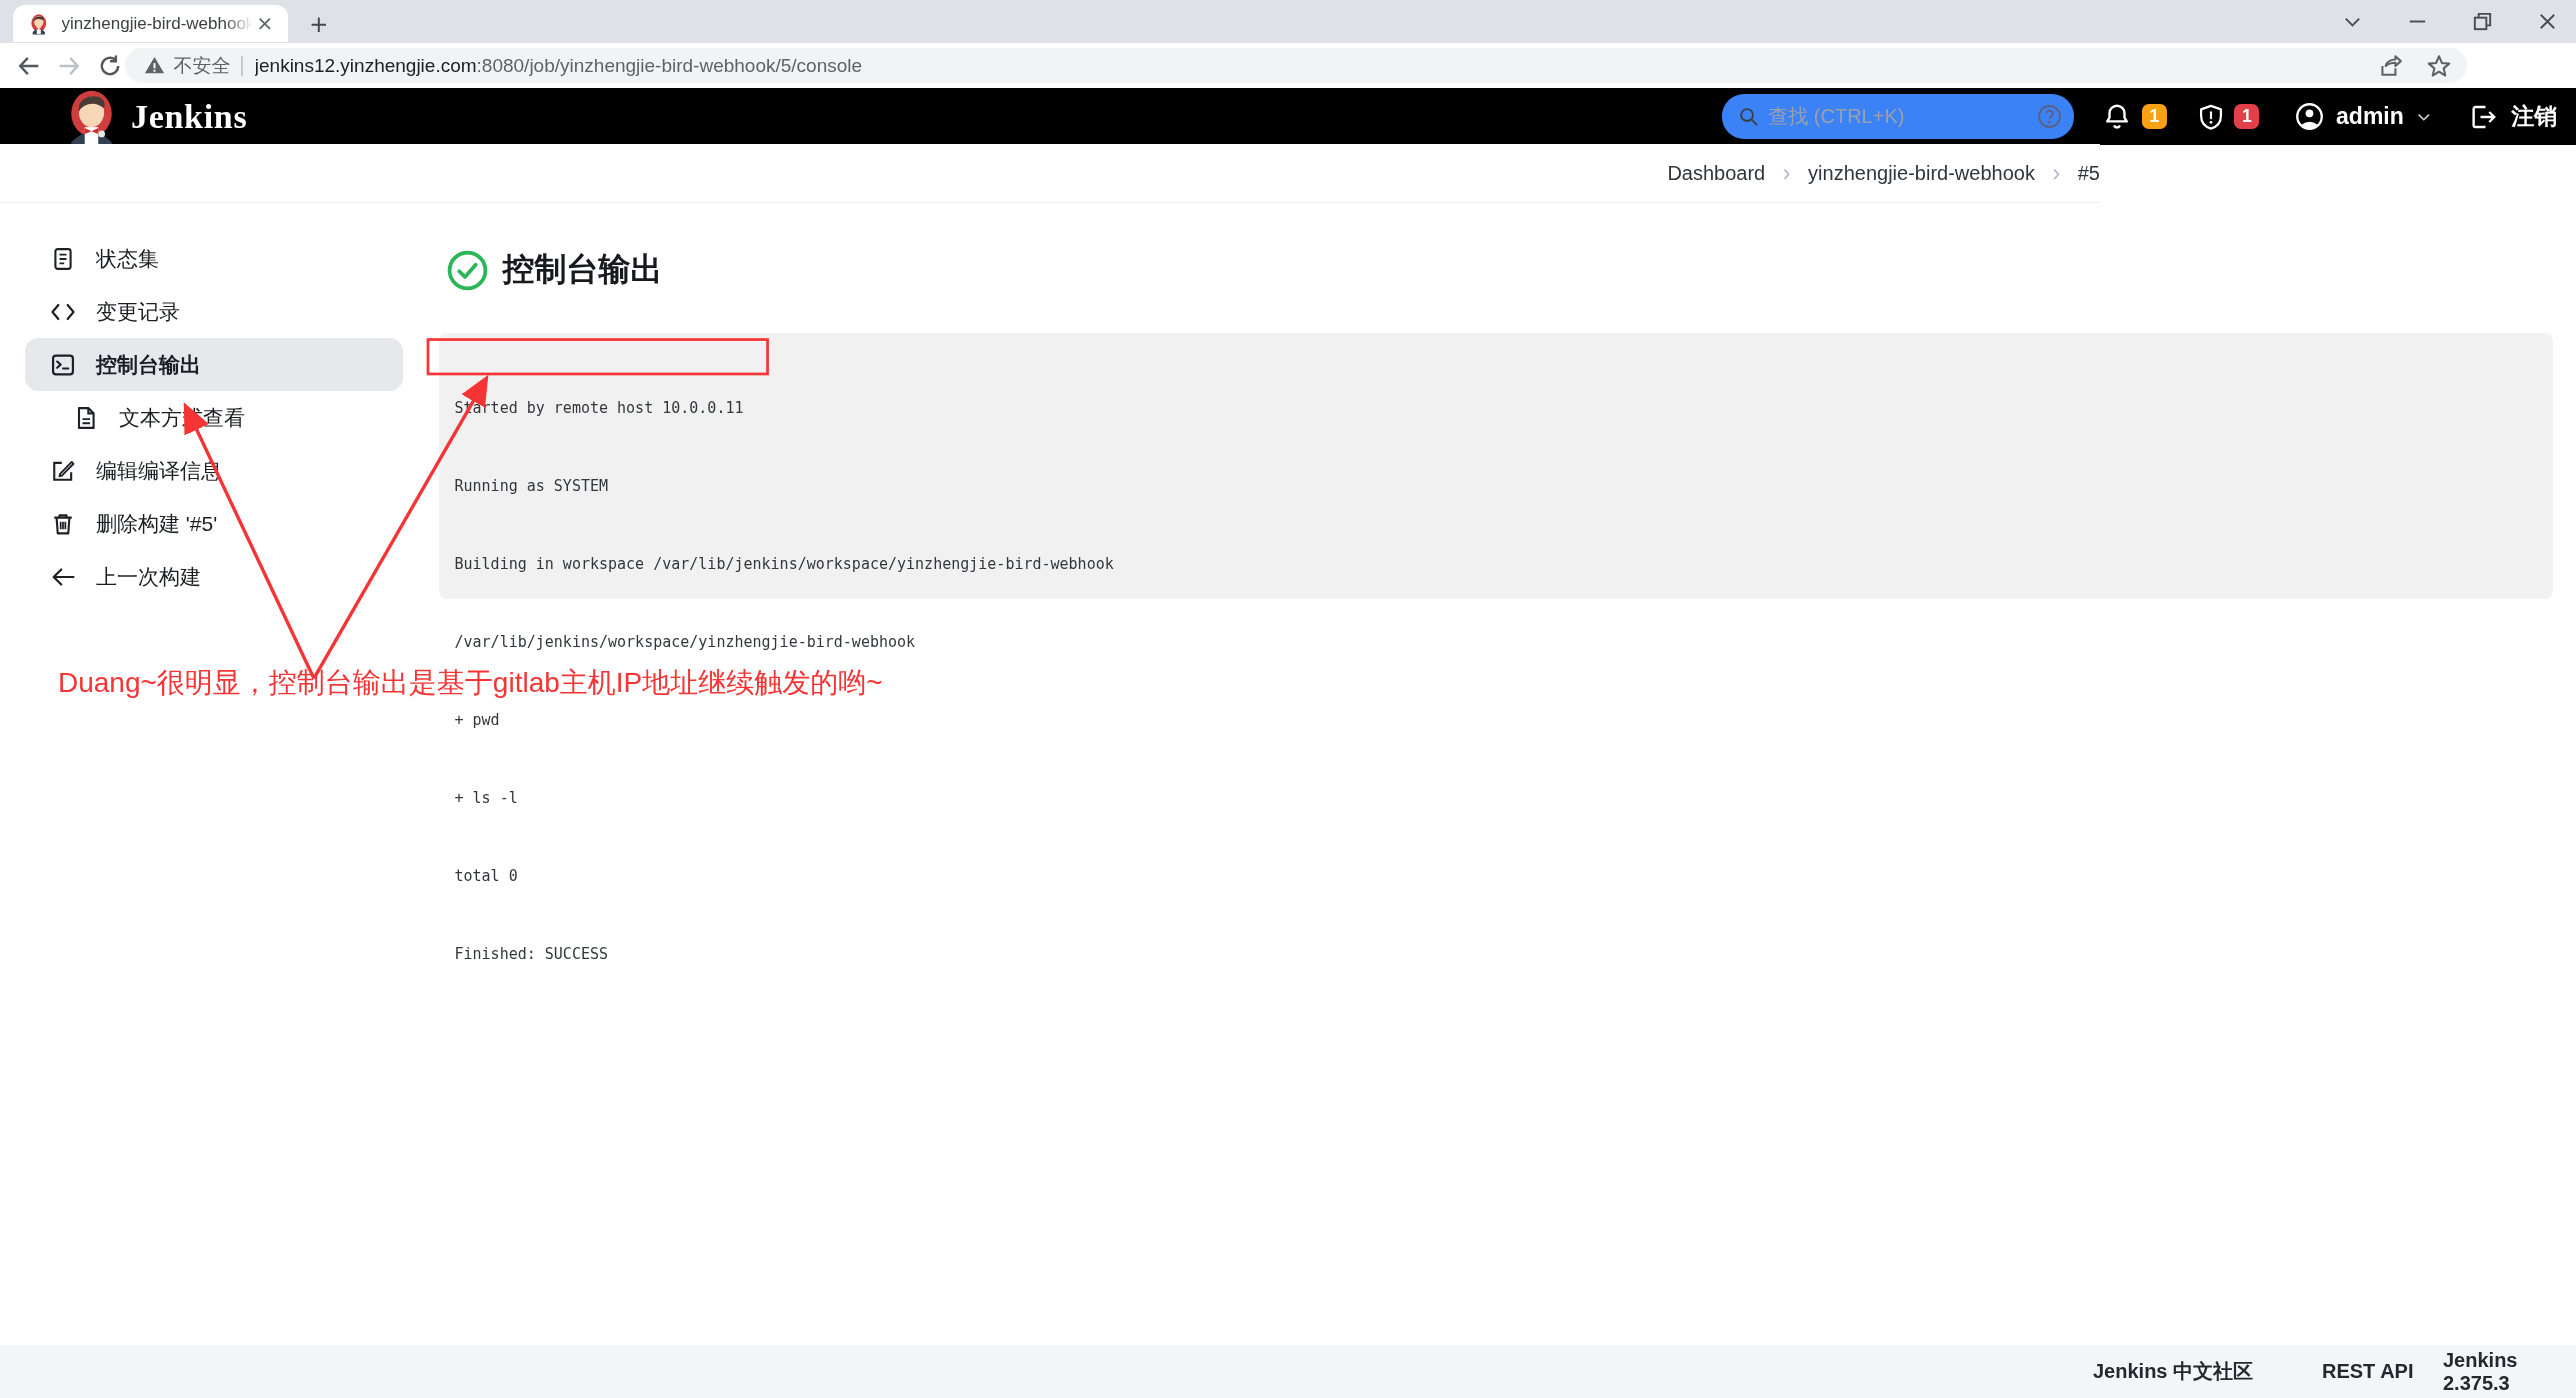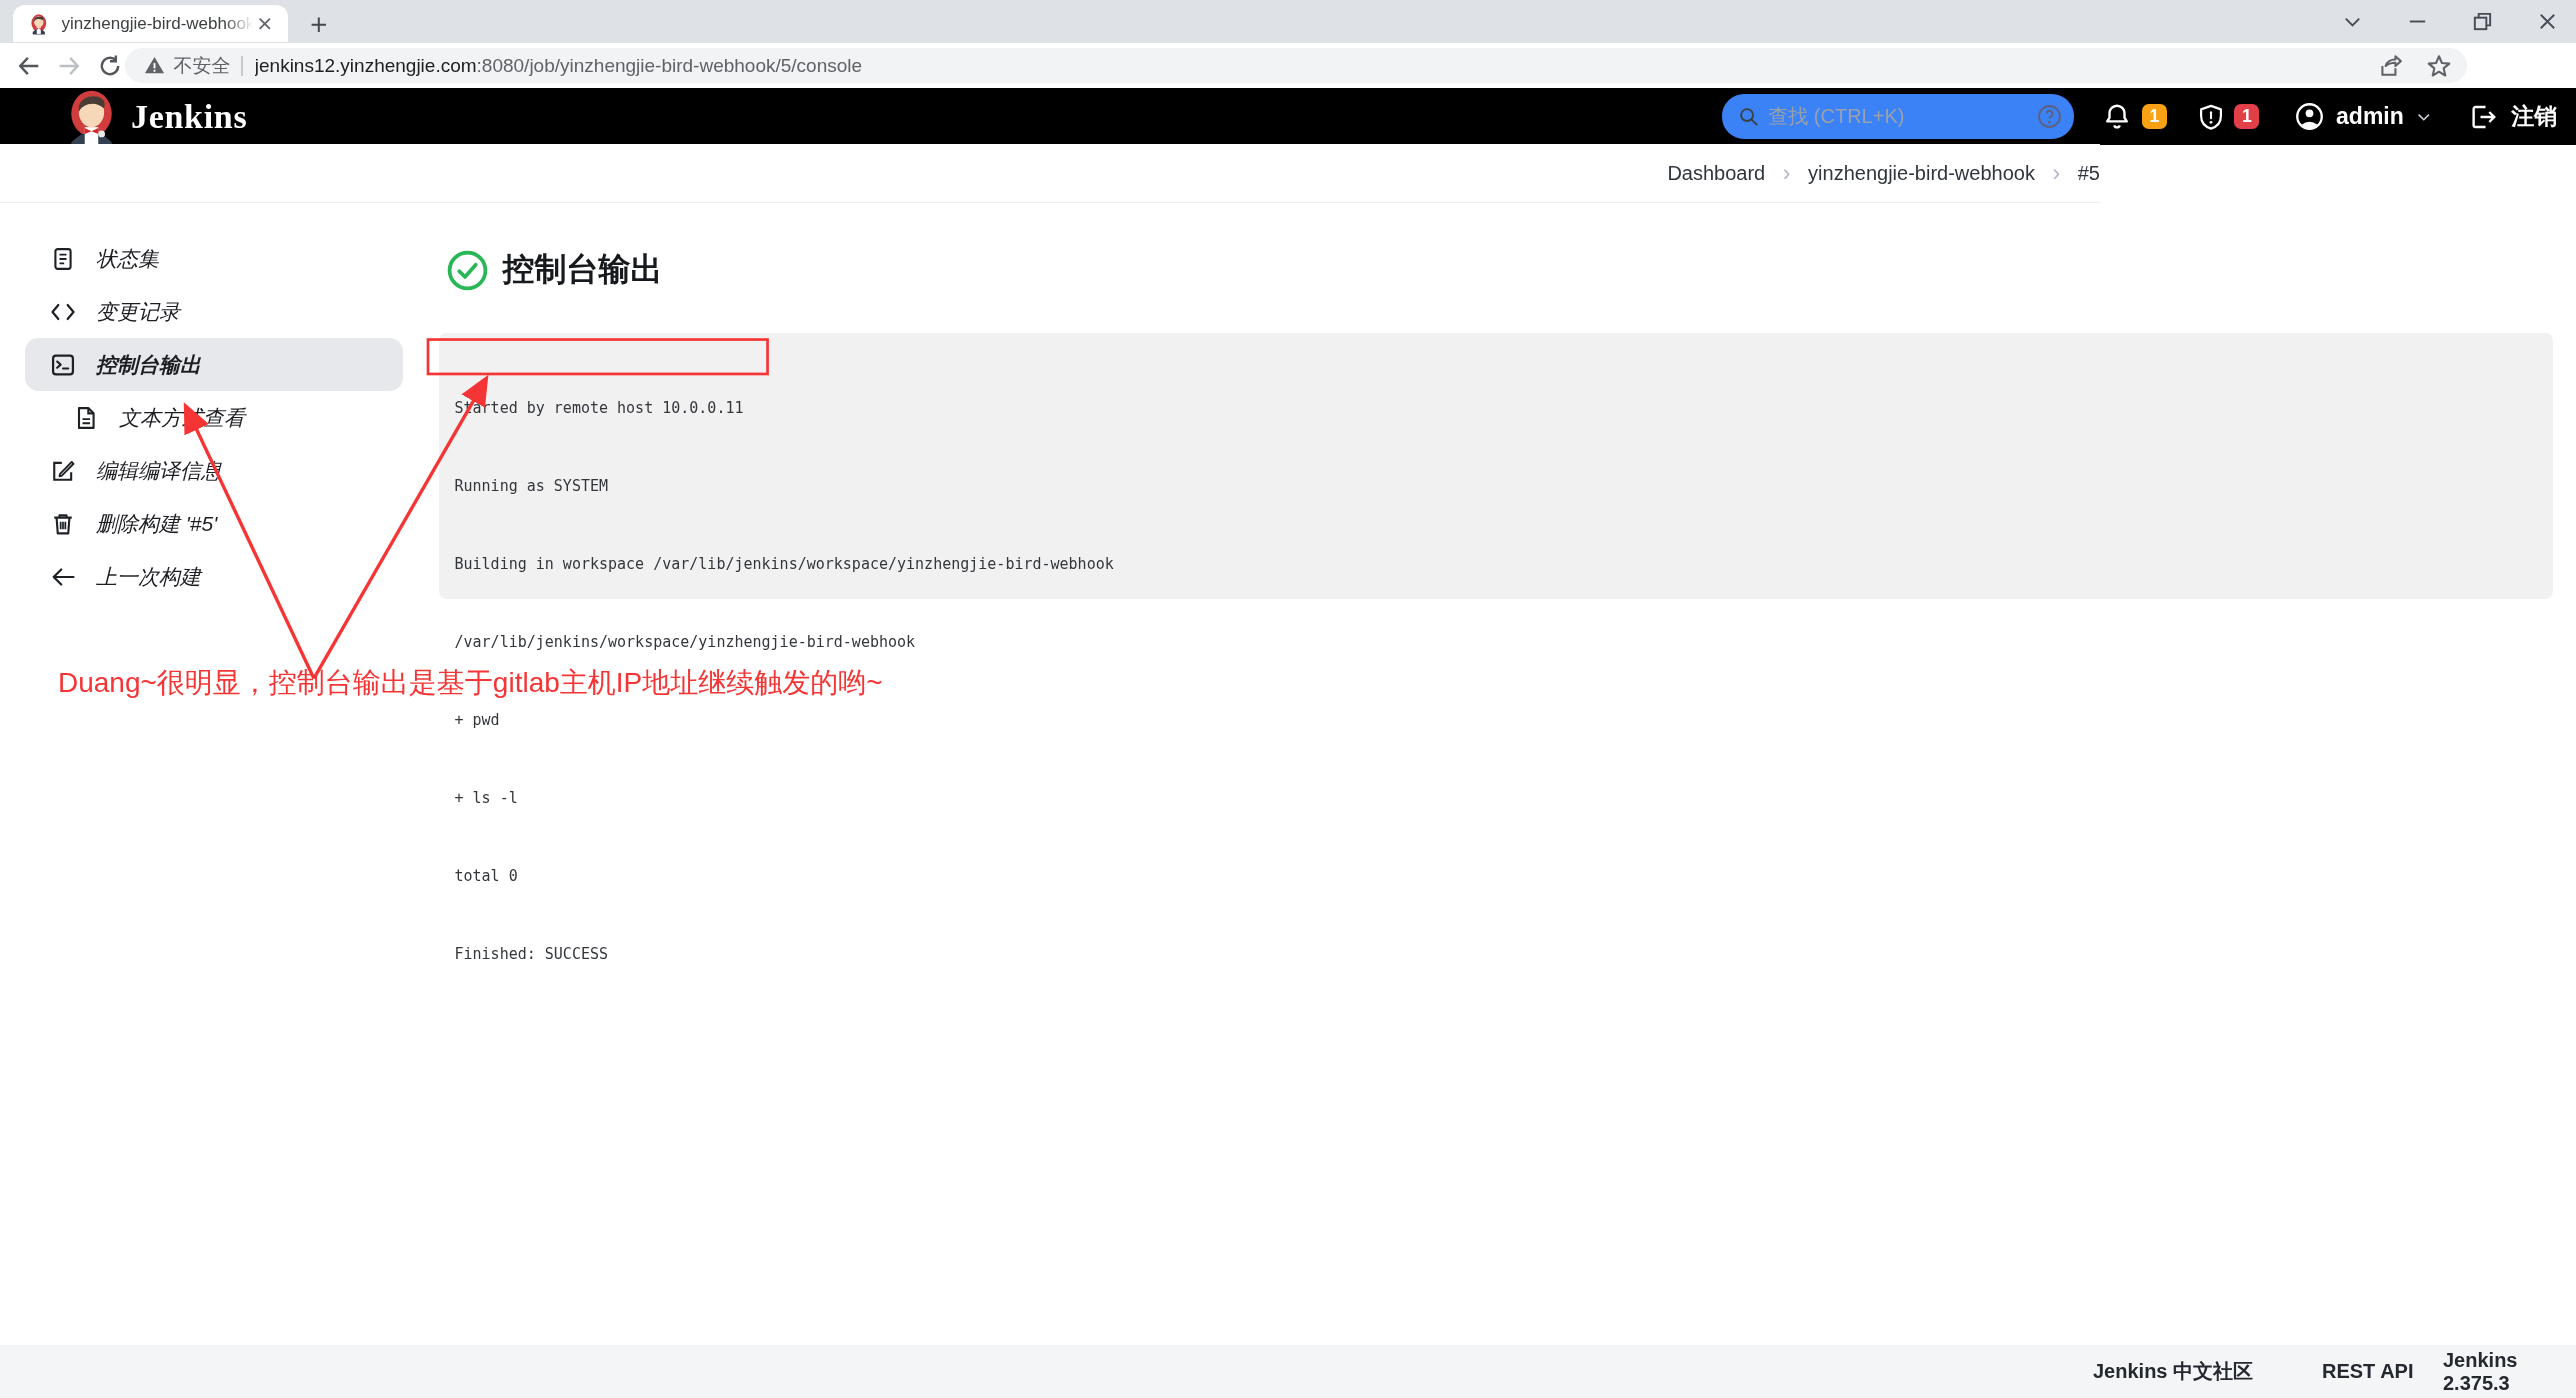--- a/index.html
+++ b/index.html
@@ -47,21 +47,21 @@
   .badge.red { background:#e23f49; }
   .hdr-text { color:#fff; font-size:23px; font-weight:700; }
 
   
   .breadcrumb { position:absolute; left:0; top:144px; width:2100px; height:59px; background:#fff;
                 border-bottom:1.4px solid #eceef0; display:flex; align-items:center; padding-left:25px;justify-content:flex-end; }
   .crumb { font-size:20px; color:#30363d; }
   .crumb-sep { font-size:23px; color:#b3b7cc; margin:0 17.6px; }
 
   
-  .sidebar { position:absolute; left:25px; top:232px; width:378px;font-style:italic; }
+  .sidebar { position:absolute; left:25px; top:232px; width:378px; }
   .side-item { position:relative; height:53px; display:flex; align-items:center; padding-left:24px; gap:19px;
                border-radius:13.5px; font-size:21px; color:#1c1e23; font-weight:500; }
   .side-item.selected { background:#e7e8ec; font-weight:700; }
   .side-item.sub { padding-left:47px; }
   .side-icon { width:28px; height:28px; flex:0 0 28px; }
 
   
   .main-title { position:absolute; left:446px; top:248px; display:flex; align-items:center; gap:13.5px; }
   .main-title h1 { font-size:32px; font-weight:700; color:#16191d; }
   .console-box { position:absolute; left:439px; top:333px; width:2114px; height:266px; background:#f1f1f2; border-radius:8px; }

